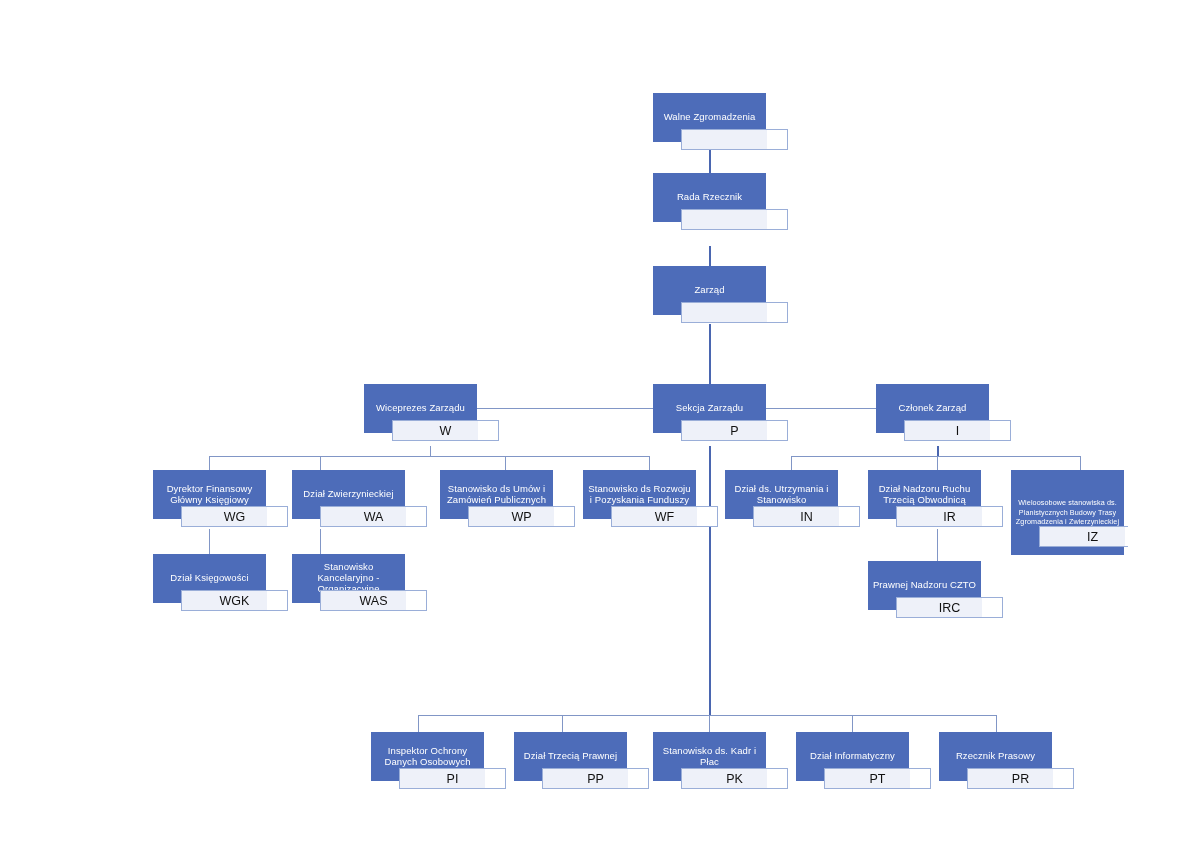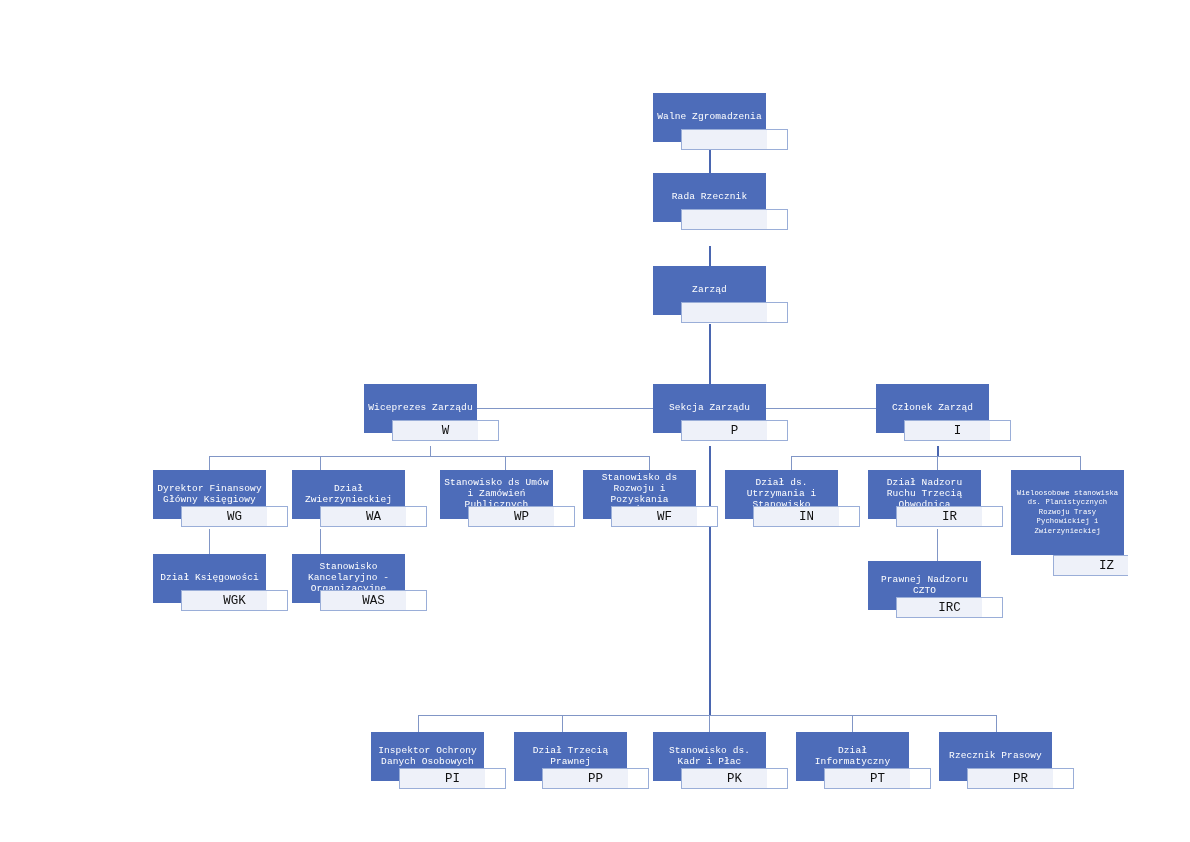--- a/index.html
+++ b/index.html
@@ -7,21 +7,20 @@
     margin: 0; padding: 0;
     background: #ffffff;
     font-family: "Liberation Sans", sans-serif;
   }
   #chart {
     position: relative;
     width: 1128px;
     height: 842px;
     background: #ffffff;
     overflow: hidden;
-    font-family: Liberation Mono, monospace;
   }
 
   
   .ln {
     position: absolute;
     background: #8196c6;
   }
   .ln.trunk { background: #4a66b0; }
   .ln.v { width: 1px; }
   .ln.h { height: 1px; }
@@ -65,21 +64,21 @@
   }
   
   .node .code::before {
     content: "";
     position: absolute;
     left: 0; top: 0; bottom: 0;
     width: 85px;
     background: #eef1f9;
     z-index: -1;
   }
-  .node.vbig .code { top: 85px; margin-left: 14px; }
+  .node.vbig .code { top: 56px; }
 
   
   .node.tinytext .blue { font-size: 7.2px; line-height: 1.3; }
 </style>
 </head>
 <body>
 
 <div id="chart">
 
   <div class="ln v trunk" style="left:709px; top:148px; height:34px;"></div>
@@ -172,21 +171,21 @@
     <div class="blue">Dział ds. Utrzymania i Stanowisko</div>
     <div class="code">IN</div>
   </div>
 
   <div class="node" style="left:868px; top:470px;">
     <div class="blue">Dział Nadzoru Ruchu Trzecią Obwodnicą</div>
     <div class="code">IR</div>
   </div>
 
   <div class="node vbig tinytext" style="left:1011px; top:470px;">
-    <div class="blue">Wieloosobowe stanowiska ds. Planistycznych Rozwoju Trasy Pychowickiej i Zwierzynieckiej</div>
+    <div class="blue">Wieloosobowe stanowiska ds. Planistycznych Budowy Trasy Zgromadzenia i Zwierzynieckiej</div>
     <div class="code">IZ</div>
   </div>
 
   <div class="node" style="left:153px; top:554px;">
     <div class="blue">Dział Księgowości</div>
     <div class="code">WGK</div>
   </div>
 
   <div class="node" style="left:292px; top:554px;">
     <div class="blue">Stanowisko Kancelaryjno - Organizacyjne</div>

